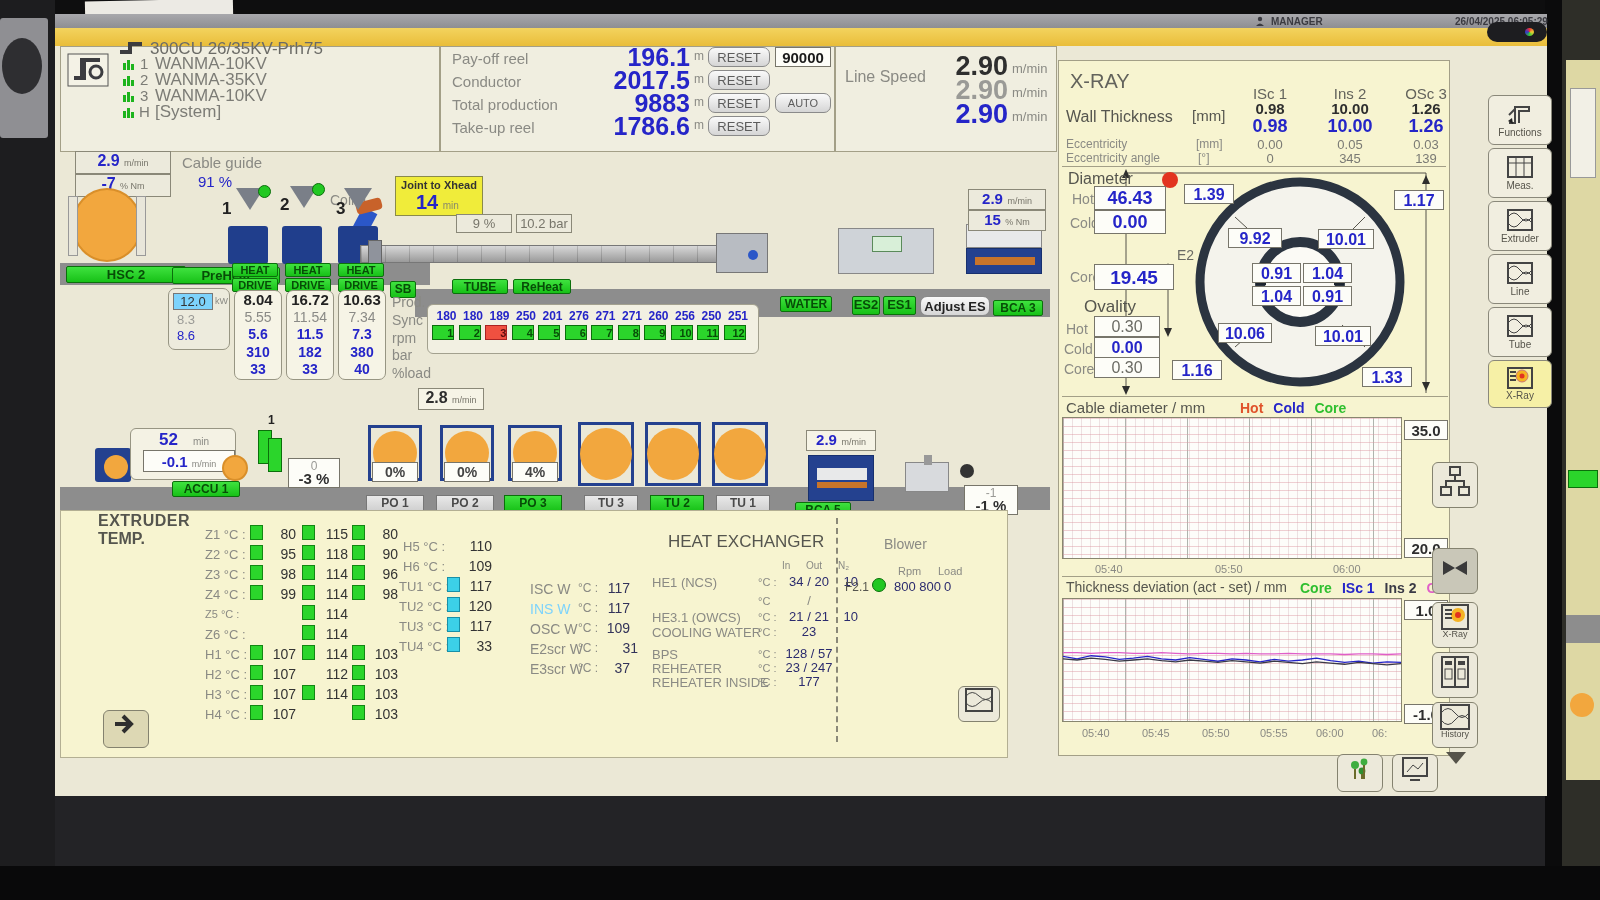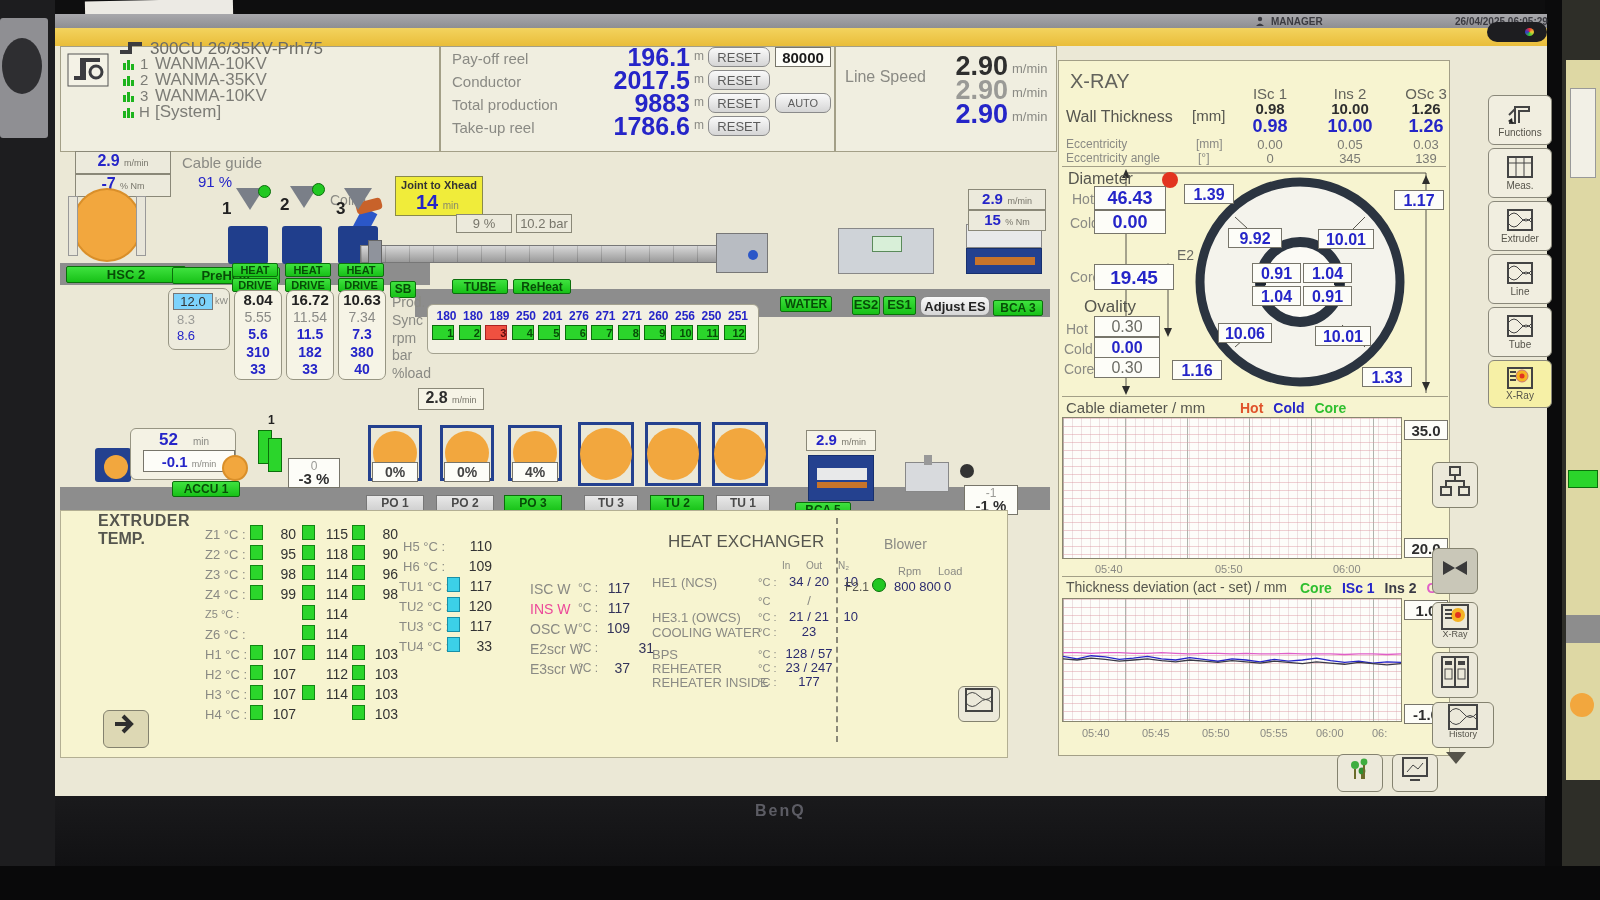--- a/index.html
+++ b/index.html
@@ -56,23 +56,20 @@
   <div class="abs" style="left:85px;top:0;width:148px;height:16px;background:#eceae4;transform:rotate(-1.2deg)"></div>
   <div class="abs" style="left:1545px;top:0;width:17px;height:900px;background:#0b0b0c"></div>
 
   <div class="abs" style="left:1562px;top:0;width:38px;height:900px;background:#2e2e28">
     <div class="abs" style="left:4px;top:60px;width:34px;height:720px;background:#ded8a4"></div>
     <div class="abs" style="left:8px;top:88px;width:26px;height:90px;background:#f2f0e6;border:1px solid #999"></div>
     <div class="abs" style="left:6px;top:470px;width:30px;height:18px;background:#2bd52b;border:1px solid #0b6f0b"></div>
     <div class="abs" style="left:4px;top:615px;width:34px;height:28px;background:#8d8d8d"></div>
     <div class="abs" style="left:8px;top:693px;width:24px;height:24px;background:#f2a73e;border-radius:50%"></div>
   </div>
-  <div class="abs" style="left:55px;top:796px;width:1490px;height:70px;background:linear-gradient(#1a1a1c,#111113)">
-    <div class="t" style="left:700px;top:6px;color:#5c5c64;font-weight:bold;font-size:16px;letter-spacing:2px">BenQ</div>
-  </div>
   <div class="abs" style="left:0;top:866px;width:1600px;height:34px;background:#09090a"></div>
 
   <div class="screen"></div>
 
   <div class="topbar">
     <svg class="abs" style="left:1200px;top:2px" width="10" height="10" viewBox="0 0 10 10">
         <circle cx="5" cy="3" r="2.2" fill="#3a3a40"></circle>
         <path d="M1 10 Q5 5 9 10Z" fill="#3a3a40"></path>
       </svg>
     <span class="t" style="left:1216px;top:2px">MANAGER</span>
@@ -121,21 +118,21 @@
         <rect x="9" y="7" width="3" height="6" fill="#1db41d"></rect>
       </svg></div>
   <div class="t" style="left:139px;top:104px;font-size:15px;color:#7c7c76">H</div>
   <div class="t" style="left:155px;top:103px;font-size:17px;color:#7c7c76">[System]</div>
 
   <div class="panel" style="left:440px;top:46px;width:395px;height:106px"></div>
   <div class="t" style="left:452px;top:51px;font-size:15px;color:#8a8a84">Pay-off reel</div>
   <div class="t" style="left:560px;top:44px;font-size:25px;font-weight:bold;color:#2525c8;width:130px;text-align:right">196.1</div>
   <div class="t" style="left:694px;top:50px;font-size:12px;color:#8a8a84">m</div>
   <button class="rbtn" style="left:708px;top:47px;width:62px;height:20px">RESET</button>
-  <div class="vbox" style="left:775px;top:47px;width:56px;height:20px;color:#1a1a1a;font-size:15px;line-height:19px">80000</div>
+  <div class="vbox" style="left:775px;top:47px;width:56px;height:20px;color:#1a1a1a;font-size:15px;line-height:19px">90000</div>
   <div class="t" style="left:452px;top:74px;font-size:15px;color:#8a8a84">Conductor</div>
   <div class="t" style="left:560px;top:67px;font-size:25px;font-weight:bold;color:#2525c8;width:130px;text-align:right">2017.5</div>
   <div class="t" style="left:694px;top:73px;font-size:12px;color:#8a8a84">m</div>
   <button class="rbtn" style="left:708px;top:70px;width:62px;height:20px">RESET</button>
   <div class="t" style="left:452px;top:97px;font-size:15px;color:#8a8a84">Total production</div>
   <div class="t" style="left:560px;top:90px;font-size:25px;font-weight:bold;color:#2525c8;width:130px;text-align:right">9883</div>
   <div class="t" style="left:694px;top:96px;font-size:12px;color:#8a8a84">m</div>
   <button class="rbtn" style="left:708px;top:93px;width:62px;height:20px">RESET</button>
   <button class="rbtn" style="left:775px;top:93px;width:56px;height:20px;font-size:11px">AUTO</button>
   <div class="t" style="left:452px;top:120px;font-size:15px;color:#8a8a84">Take-up reel</div>
@@ -312,21 +309,21 @@
         <rect x="5" y="14" width="7" height="2" fill="#444"></rect>
       </svg><div style="margin-top:-4px">X-Ray</div></div>
   <div class="iconbtn" style="left:1432px;top:652px;width:46px;height:46px"><svg width="34" height="38" viewBox="0 0 34 38">
         <rect x="4" y="4" width="26" height="30" fill="none" stroke="#444" stroke-width="2"></rect>
         <line x1="17" y1="4" x2="17" y2="34" stroke="#444" stroke-width="2"></line>
         <rect x="7" y="8" width="7" height="4" fill="#444"></rect>
         <rect x="20" y="8" width="7" height="4" fill="#444"></rect>
         <rect x="7" y="16" width="7" height="10" fill="none" stroke="#444"></rect>
         <rect x="20" y="16" width="7" height="10" fill="none" stroke="#444"></rect>
       </svg></div>
-  <div class="iconbtn" style="left:1432px;top:702px;width:62px;height:46px"><svg width="32" height="28" viewBox="0 0 32 28">
+  <div class="iconbtn" style="left:1432px;top:702px;width:46px;height:46px"><svg width="32" height="28" viewBox="0 0 32 28">
         <rect x="2" y="2" width="28" height="24" fill="none" stroke="#444" stroke-width="2"></rect>
         <path d="M2 10 q7 -9 14 0 t14 0" fill="none" stroke="#444"></path>
         <path d="M2 17 q7 9 14 0 t14 0" fill="none" stroke="#444"></path>
       </svg><div style="margin-top:-4px">History</div></div>
   <div class="abs" style="left:1446px;top:752px;width:0;height:0;border-left:10px solid transparent;border-right:10px solid transparent;border-top:12px solid #55534a"></div>
   <div class="iconbtn" style="left:1337px;top:754px;width:46px;height:38px"><svg width="28" height="28" viewBox="0 0 28 28">
         <circle cx="9" cy="10" r="4" fill="#3fae3f"></circle>
         <circle cx="18" cy="7" r="3.4" fill="#3fae3f"></circle>
         <circle cx="16" cy="16" r="3.4" fill="#2f8f2f"></circle>
         <path d="M9 14 V24 M18 10 V24 M16 19 V24" stroke="#6b6b2a" stroke-width="2" fill="none"></path>
@@ -638,29 +635,29 @@
   <div class="sqc on" style="left:447px;top:637px"></div>
     <div class="t" style="left:462px;top:639px;width:30px;text-align:right;font-size:14px;color:#333">33</div>
 
   <div class="t" style="left:668px;top:533px;font-size:17px;color:#55554e">HEAT EXCHANGER</div>
   <div class="t" style="left:782px;top:560px;font-size:10px;color:#8a8a84">In</div>
   <div class="t" style="left:806px;top:560px;font-size:10px;color:#8a8a84">Out</div>
   <div class="t" style="left:838px;top:560px;font-size:10px;color:#8a8a84">N₂</div>
   <div class="t" style="left:530px;top:582px;font-size:14px;color:#8a8a84">ISC W</div>
   <div class="t" style="left:578px;top:582px;font-size:12px;color:#8a8a84">°C :</div>
   <div class="t" style="left:600px;top:581px;width:30px;text-align:right;font-size:14px;color:#33335a">117</div>
-  <div class="t" style="left:530px;top:602px;font-size:14px;color:#ec4899">INS W</div>
+  <div class="t" style="left:530px;top:602px;font-size:14px;color:#7dd3fc">INS W</div>
   <div class="t" style="left:578px;top:602px;font-size:12px;color:#8a8a84">°C :</div>
   <div class="t" style="left:600px;top:601px;width:30px;text-align:right;font-size:14px;color:#33335a">117</div>
   <div class="t" style="left:530px;top:622px;font-size:14px;color:#8a8a84">OSC W</div>
   <div class="t" style="left:578px;top:622px;font-size:12px;color:#8a8a84">°C :</div>
   <div class="t" style="left:600px;top:621px;width:30px;text-align:right;font-size:14px;color:#33335a">109</div>
   <div class="t" style="left:530px;top:642px;font-size:14px;color:#8a8a84">E2scr W</div>
   <div class="t" style="left:578px;top:642px;font-size:12px;color:#8a8a84">°C :</div>
-  <div class="t" style="left:624px;top:641px;width:30px;text-align:right;font-size:14px;color:#33335a">31</div>
+  <div class="t" style="left:608px;top:641px;width:30px;text-align:right;font-size:14px;color:#33335a">31</div>
   <div class="t" style="left:530px;top:662px;font-size:14px;color:#8a8a84">E3scr W</div>
   <div class="t" style="left:578px;top:662px;font-size:12px;color:#8a8a84">°C :</div>
   <div class="t" style="left:600px;top:661px;width:30px;text-align:right;font-size:14px;color:#33335a">37</div>
   <div class="t" style="left:652px;top:576px;font-size:13px;color:#8a8a84">HE1 (NCS)</div>
   <div class="t" style="left:758px;top:576px;font-size:11px;color:#8a8a84">°C :</div>
   <div class="t" style="left:780px;top:575px;width:58px;text-align:center;font-size:13px;color:#2b2b6e">34 / 20</div>
   <div class="t" style="left:838px;top:575px;width:20px;text-align:right;font-size:13px;color:#2b2b6e">10</div>
   <div class="t" style="left:758px;top:595px;font-size:11px;color:#8a8a84">°C</div>
   <div class="t" style="left:780px;top:594px;width:58px;text-align:center;font-size:13px;color:#8a8a84">/</div>
   <div class="t" style="left:652px;top:611px;font-size:13px;color:#8a8a84">HE3.1 (OWCS)</div>

